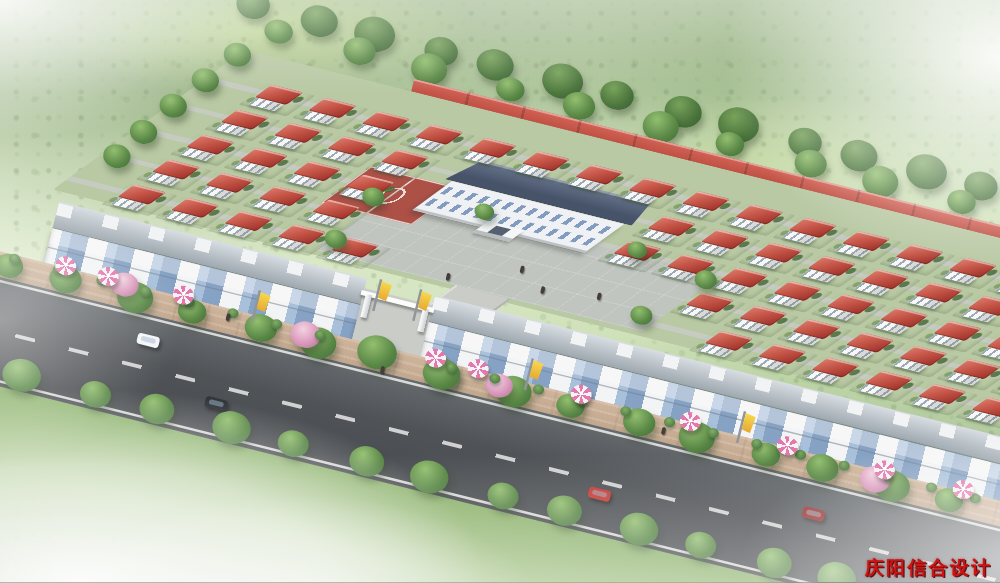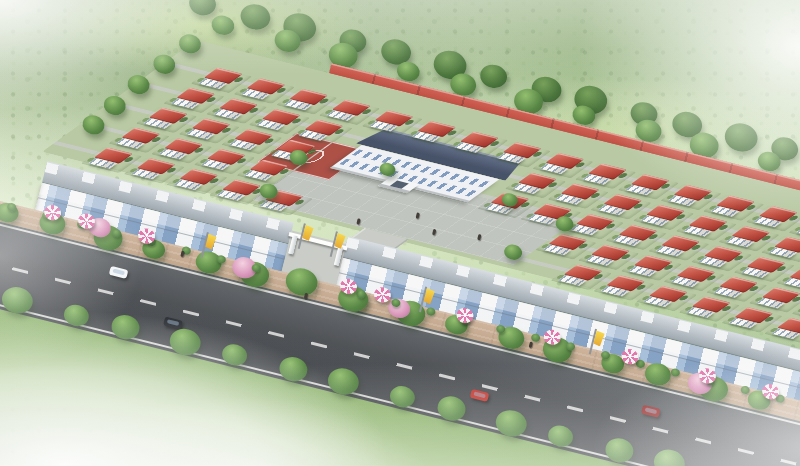--- a/index.html
+++ b/index.html
@@ -749,13 +749,14 @@
         <div class="banner" style="left: 320px; top: 180px;"></div>
         <div class="banner" style="left: 545px; top: 180px;"></div>
         <div class="banner" style="left: 720px; top: 180px;"></div>
         <div class="person" style="left: 300px; top: 204px;"></div>
         <div class="person" style="left: 430px; top: 215px;"></div>
         <div class="person" style="left: 660px; top: 208px;"></div>
       </div>
   </div>
 
   <div id="mist"></div>
+  <div id="watermark" style="color: rgb(209, 18, 18);">庆阳信合设计</div>
 </div>
 
 </body></html>

